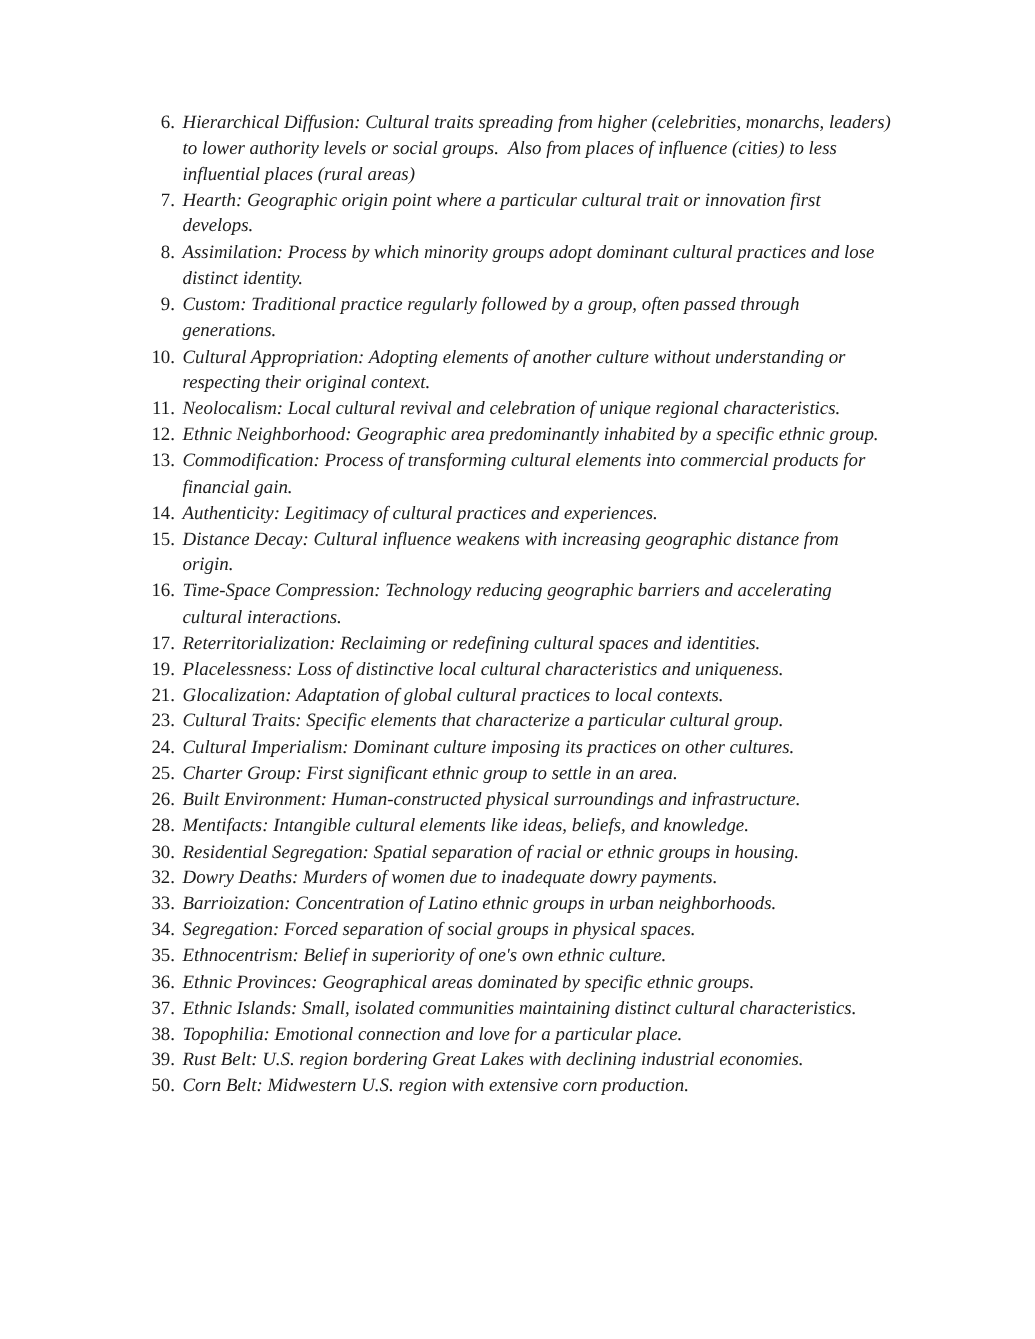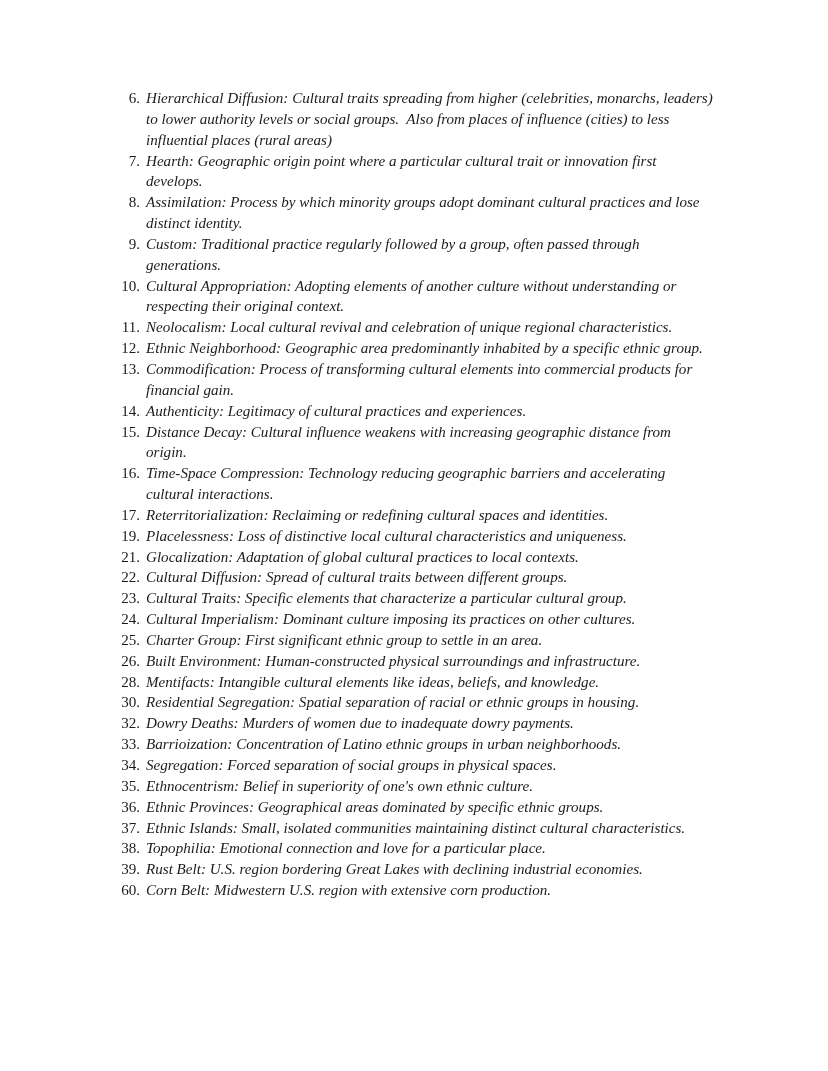--- a/index.html
+++ b/index.html
@@ -69,31 +69,30 @@
         <li><span class="item-number">10.</span><span class="item-text">Cultural Appropriation: Adopting elements of another culture without understanding or respecting their original context.</span></li>
         <li><span class="item-number">11.</span><span class="item-text">Neolocalism: Local cultural revival and celebration of unique regional characteristics.</span></li>
         <li><span class="item-number">12.</span><span class="item-text">Ethnic Neighborhood: Geographic area predominantly inhabited by a specific ethnic group.</span></li>
         <li><span class="item-number">13.</span><span class="item-text">Commodification: Process of transforming cultural elements into commercial products for financial gain.</span></li>
         <li><span class="item-number">14.</span><span class="item-text">Authenticity: Legitimacy of cultural practices and experiences.</span></li>
         <li><span class="item-number">15.</span><span class="item-text">Distance Decay: Cultural influence weakens with increasing geographic distance from origin.</span></li>
         <li><span class="item-number">16.</span><span class="item-text">Time-Space Compression: Technology reducing geographic barriers and accelerating cultural interactions.</span></li>
         <li><span class="item-number">17.</span><span class="item-text">Reterritorialization: Reclaiming or redefining cultural spaces and identities.</span></li>
         <li><span class="item-number">19.</span><span class="item-text">Placelessness: Loss of distinctive local cultural characteristics and uniqueness.</span></li>
         <li><span class="item-number">21.</span><span class="item-text">Glocalization: Adaptation of global cultural practices to local contexts.</span></li>
-        <li><span class="item-number">22.</span><span class="item-text">Cultural Diffusion: Spread of cultural traits between different groups.</span></li>
         <li><span class="item-number">23.</span><span class="item-text">Cultural Traits: Specific elements that characterize a particular cultural group.</span></li>
         <li><span class="item-number">24.</span><span class="item-text">Cultural Imperialism: Dominant culture imposing its practices on other cultures.</span></li>
         <li><span class="item-number">25.</span><span class="item-text">Charter Group: First significant ethnic group to settle in an area.</span></li>
         <li><span class="item-number">26.</span><span class="item-text">Built Environment: Human-constructed physical surroundings and infrastructure.</span></li>
         <li><span class="item-number">28.</span><span class="item-text">Mentifacts: Intangible cultural elements like ideas, beliefs, and knowledge.</span></li>
         <li><span class="item-number">30.</span><span class="item-text">Residential Segregation: Spatial separation of racial or ethnic groups in housing.</span></li>
         <li><span class="item-number">32.</span><span class="item-text">Dowry Deaths: Murders of women due to inadequate dowry payments.</span></li>
         <li><span class="item-number">33.</span><span class="item-text">Barrioization: Concentration of Latino ethnic groups in urban neighborhoods.</span></li>
         <li><span class="item-number">34.</span><span class="item-text">Segregation: Forced separation of social groups in physical spaces.</span></li>
         <li><span class="item-number">35.</span><span class="item-text">Ethnocentrism: Belief in superiority of one's own ethnic culture.</span></li>
         <li><span class="item-number">36.</span><span class="item-text">Ethnic Provinces: Geographical areas dominated by specific ethnic groups.</span></li>
         <li><span class="item-number">37.</span><span class="item-text">Ethnic Islands: Small, isolated communities maintaining distinct cultural characteristics.</span></li>
         <li><span class="item-number">38.</span><span class="item-text">Topophilia: Emotional connection and love for a particular place.</span></li>
         <li><span class="item-number">39.</span><span class="item-text">Rust Belt: U.S. region bordering Great Lakes with declining industrial economies.</span></li>
-        <li><span class="item-number">60.</span><span class="item-text">Corn Belt: Midwestern U.S. region with extensive corn production.</span></li>
+        <li><span class="item-number">50.</span><span class="item-text">Corn Belt: Midwestern U.S. region with extensive corn production.</span></li>
       </ol>
   </div>
 </div>
 
 </body></html>

